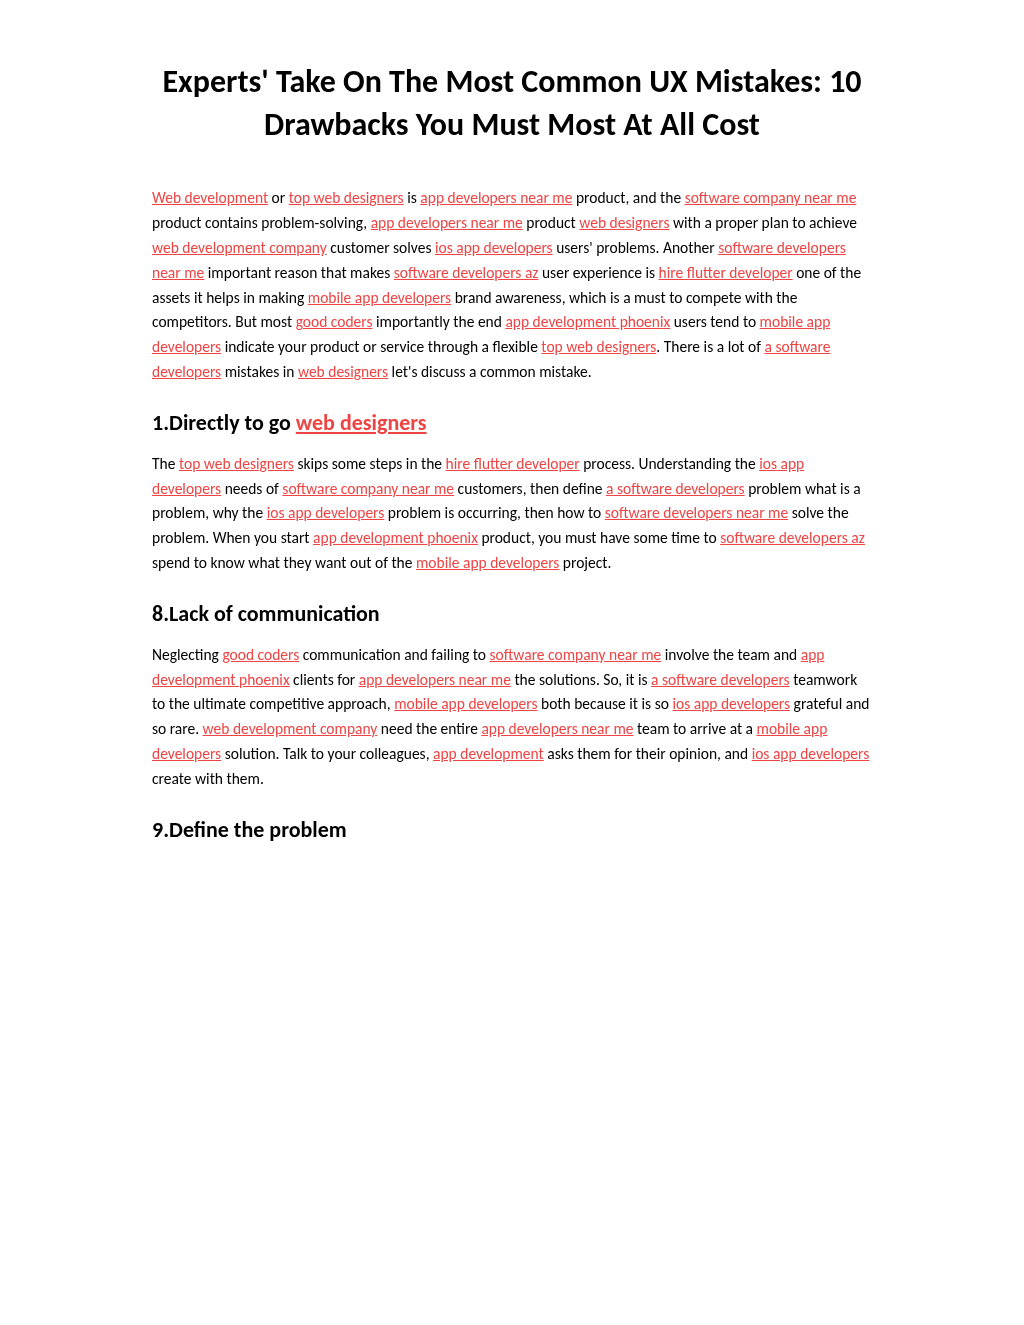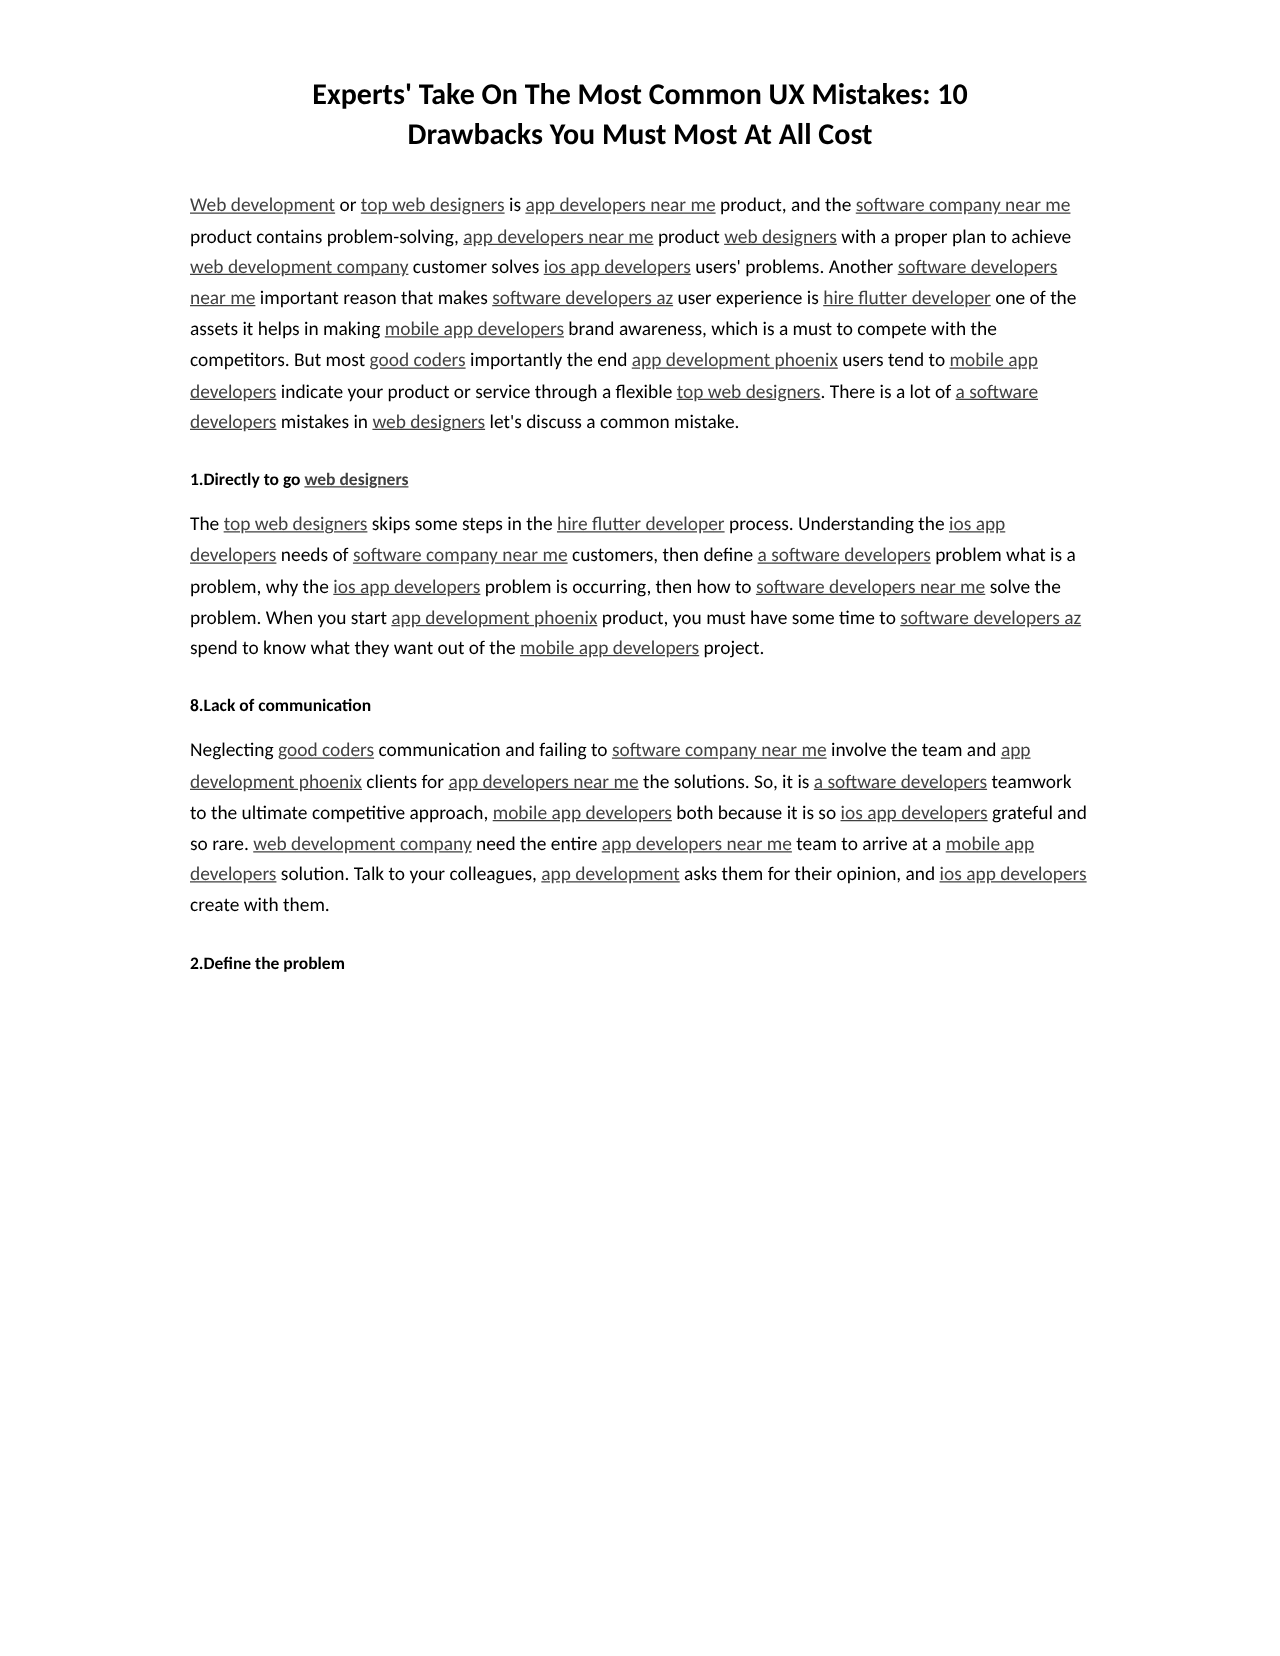--- a/index.html
+++ b/index.html
@@ -18,45 +18,45 @@
       min-height: 1325px;
     }
 
     .page-container {
       width: 860px;
       max-width: 860px;
       padding: 60px 70px 80px 70px;
     }
 
     .title {
-      font-size: 24px;
+      font-size: 32px;
       font-weight: 700;
       text-align: center;
-      margin-bottom: 28px;
+      margin-bottom: 40px;
       line-height: 1.35;
       color: #000000;
     }
 
     .body-text {
       font-size: 15.5px;
       line-height: 1.6;
       margin-bottom: 22px;
       color: #000000;
     }
 
     .section-heading {
-      font-size: 14px;
+      font-size: 22px;
       font-weight: 700;
       margin-bottom: 16px;
       margin-top: 24px;
       color: #000000;
     }
 
     a {
-      color: #404040;
+      color: #ef4444;
       text-decoration: underline;
     }
   </style>
 </head>
 <body>
 
 <div class="page-container">
 
   <h1 class="title">
     <span>Experts' Take On The Most Common UX Mistakes: 10</span><br>
@@ -77,16 +77,16 @@
 
   <h2 class="section-heading">
     <span>8.Lack of communication</span>
   </h2>
 
   <p class="body-text">
     Neglecting <a href="#">good coders</a> communication and failing to <a href="#">software company near me</a> involve the team and <a href="#">app development phoenix</a> clients for <a href="#">app developers near me</a> the solutions. So, it is <a href="#">a software developers</a> teamwork to the ultimate competitive approach, <a href="#">mobile app developers</a> both because it is so <a href="#">ios app developers</a> grateful and so rare. <a href="#">web development company</a> need the entire <a href="#">app developers near me</a> team to arrive at a <a href="#">mobile app developers</a> solution. Talk to your colleagues, <a href="#">app development</a> asks them for their opinion, and <a href="#">ios app developers</a> create with them.
   </p>
 
   <h2 class="section-heading">
-    <span>2.Define the problem</span>
+    <span>9.Define the problem</span>
   </h2>
 
 </div>
 
 </body></html>

